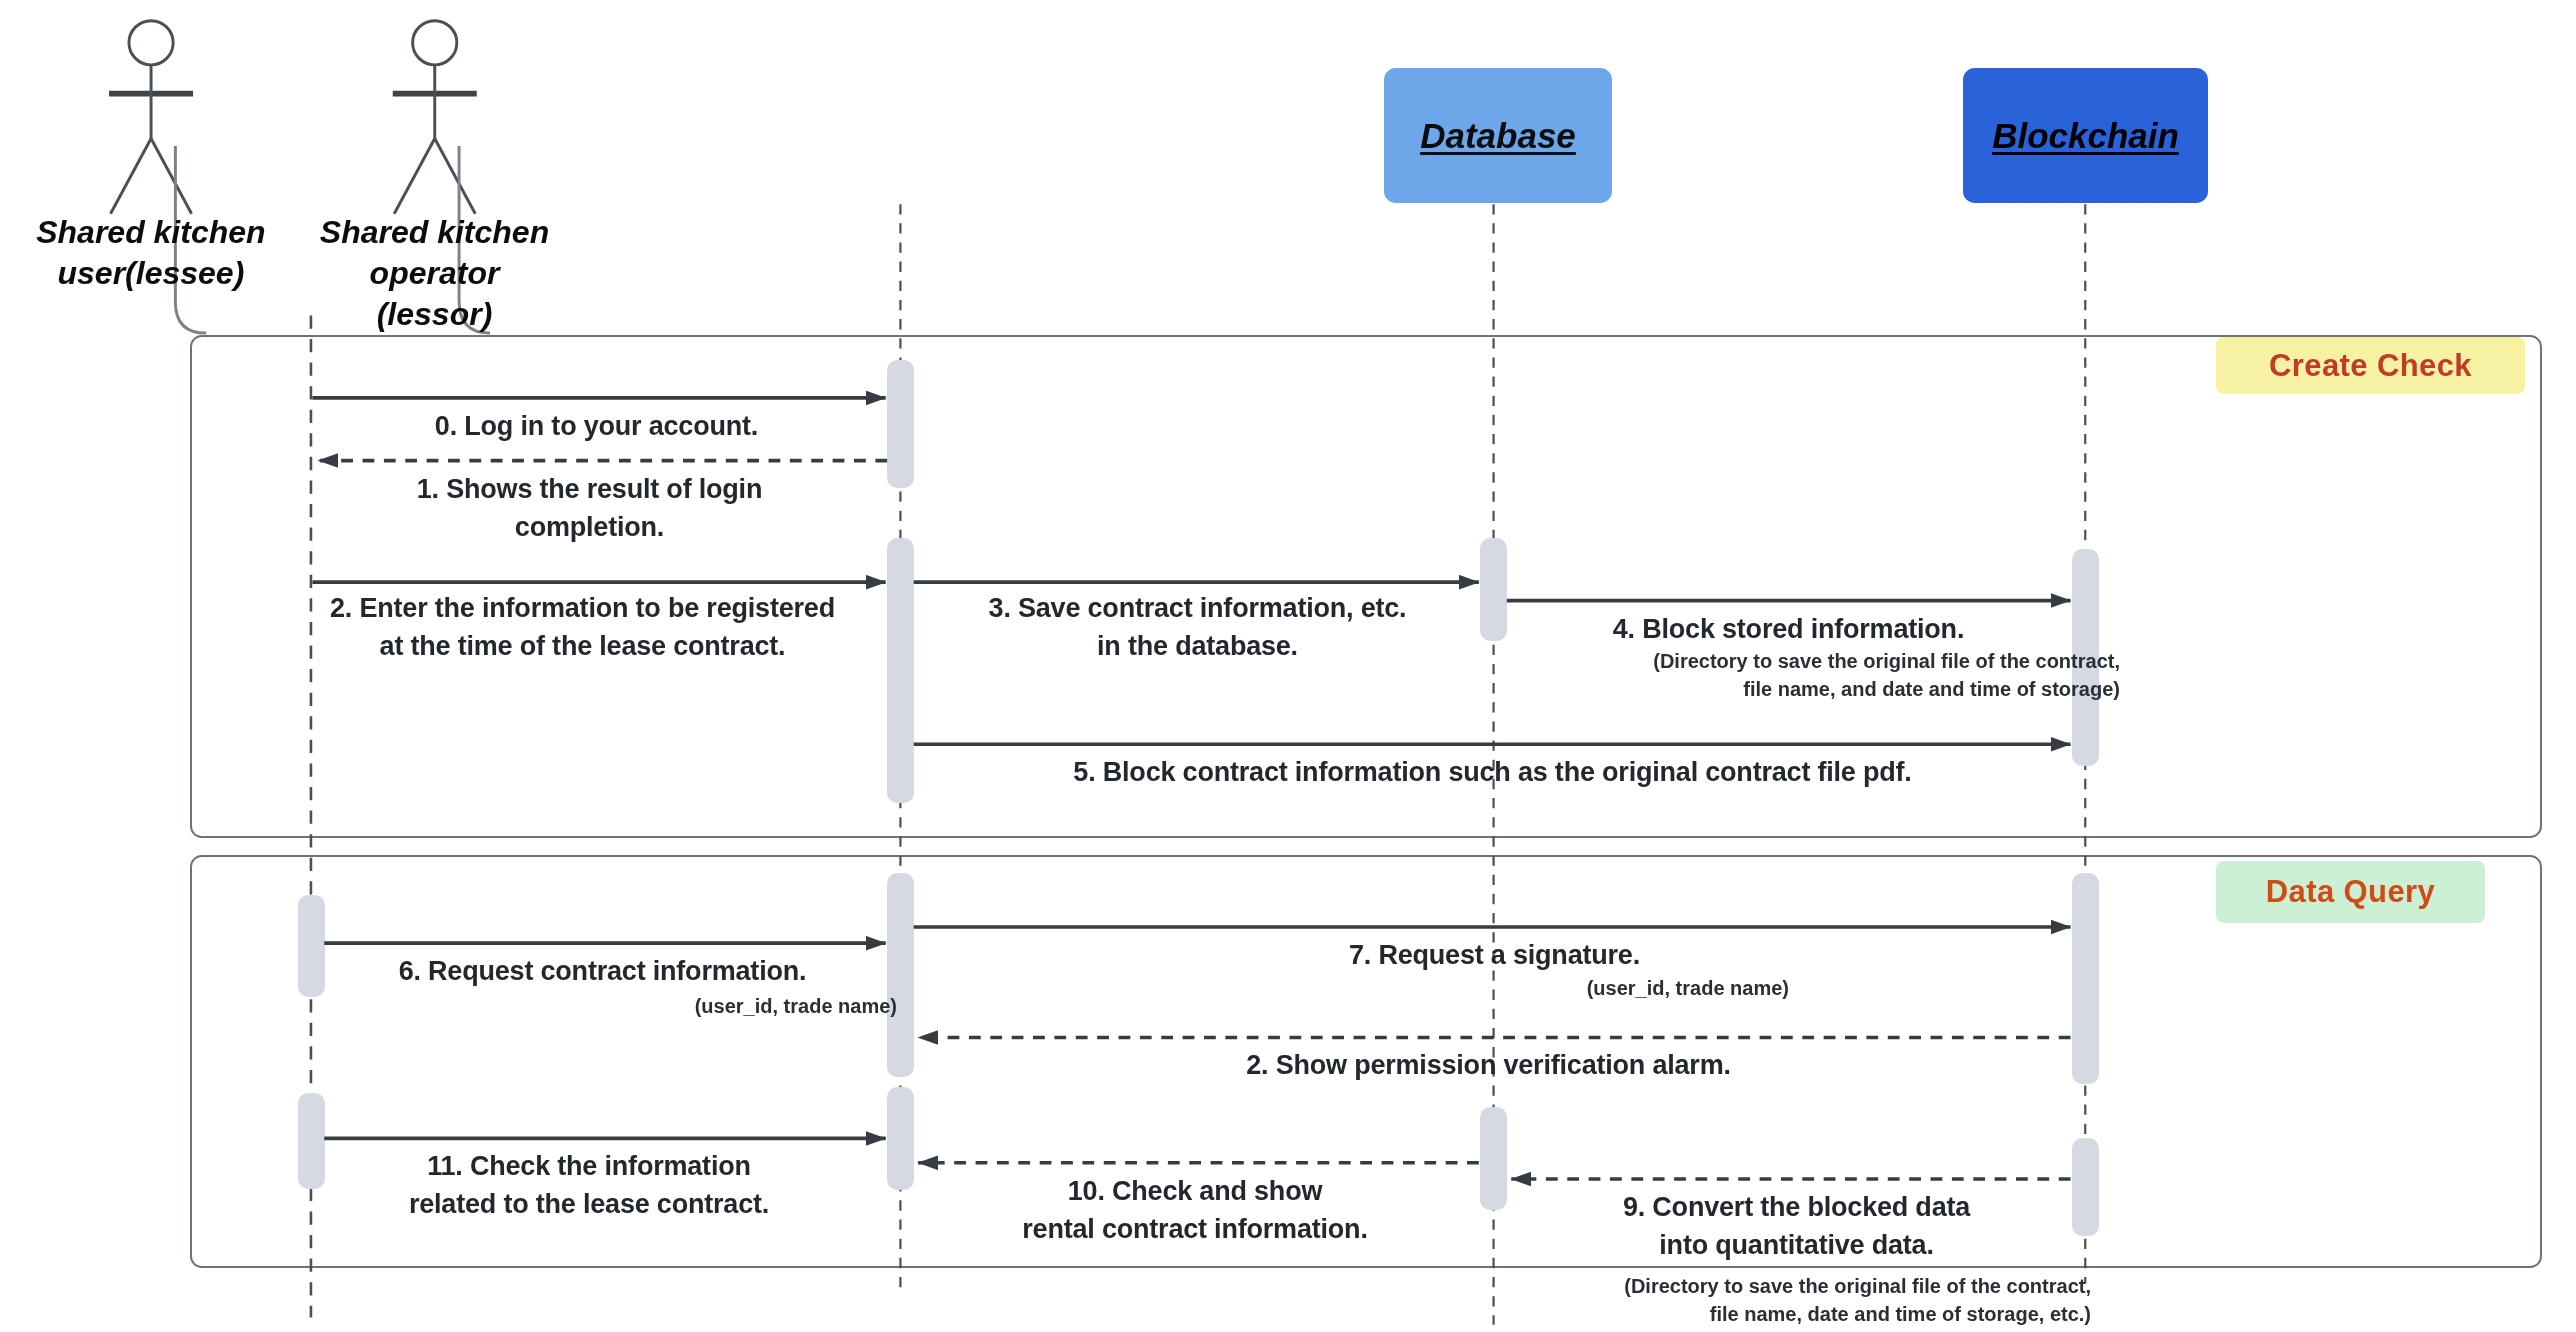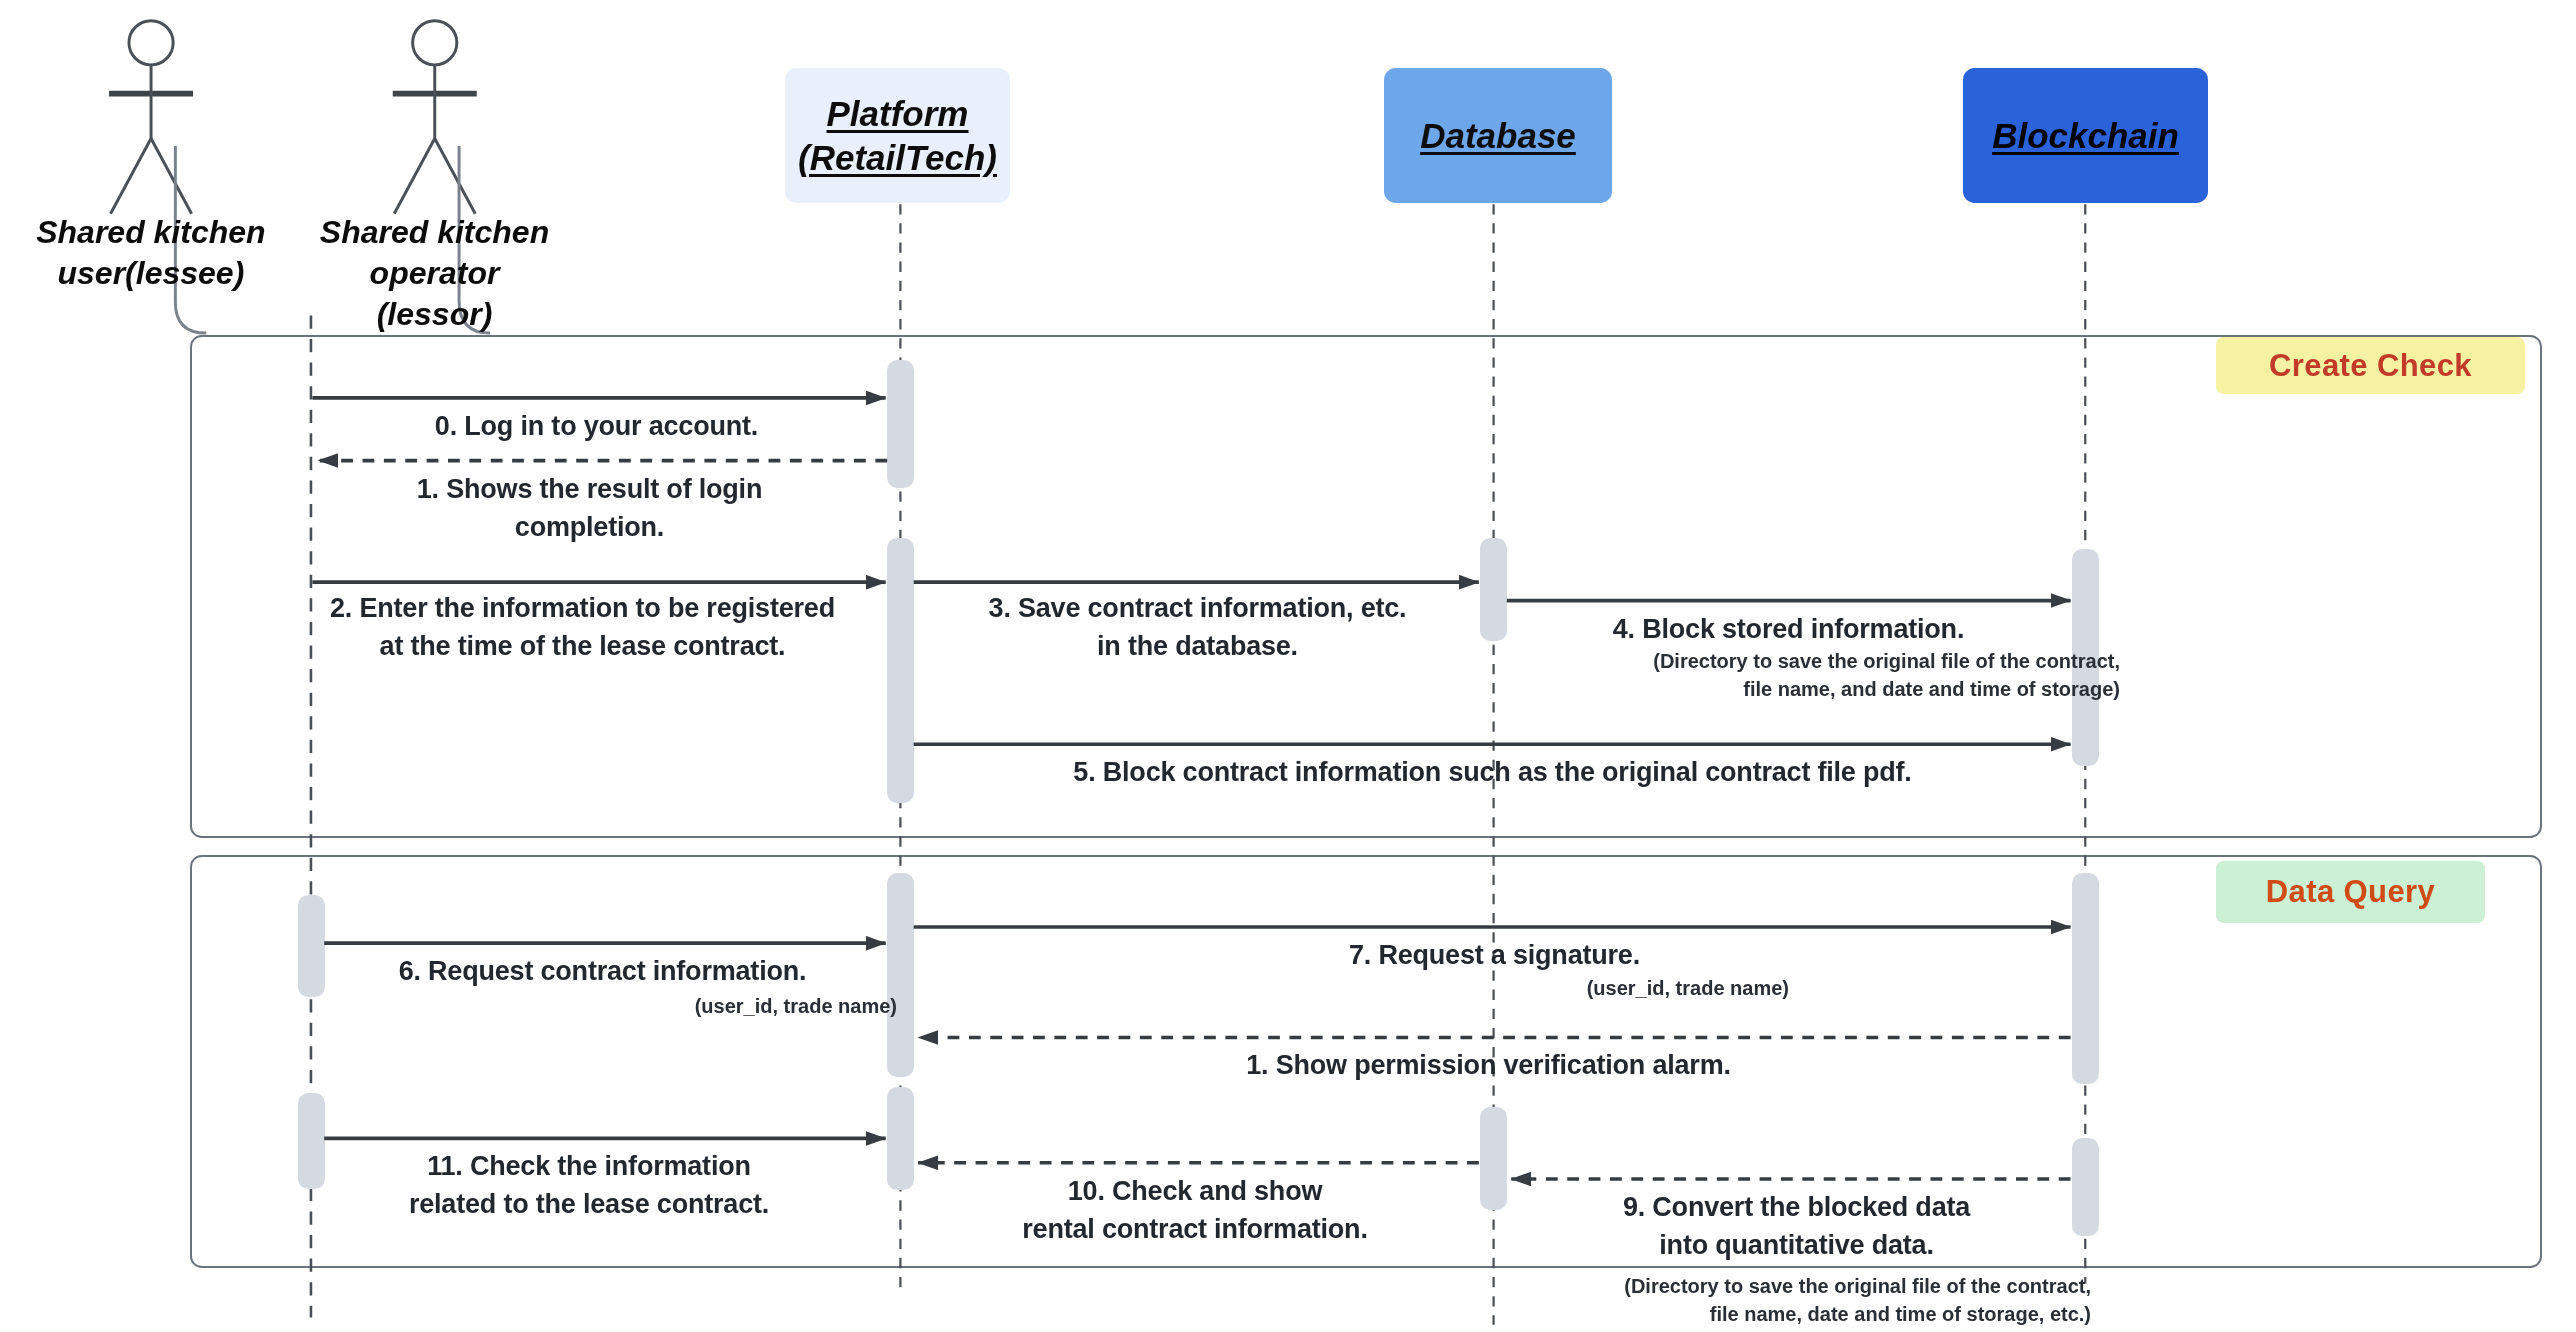--- a/index.html
+++ b/index.html
@@ -104,24 +104,20 @@
     <line x1="2045" y1="815" x2="2810" y2="815" stroke="#363c42" stroke-width="5" marker-end="url(#ah)"></line>
     <line x1="1240" y1="1010" x2="2810" y2="1010" stroke="#363c42" stroke-width="5" marker-end="url(#ah)"></line>
     <line x1="440" y1="1280" x2="1202" y2="1280" stroke="#363c42" stroke-width="5" marker-end="url(#ah)"></line>
     <line x1="1240" y1="1258" x2="2810" y2="1258" stroke="#363c42" stroke-width="5" marker-end="url(#ah)"></line>
     <line x1="2810" y1="1408" x2="1246" y2="1408" stroke="#363c42" stroke-width="5" stroke-dasharray="16 13" marker-end="url(#ah)"></line>
     <line x1="2810" y1="1600" x2="2051" y2="1600" stroke="#363c42" stroke-width="5" stroke-dasharray="16 13" marker-end="url(#ah)"></line>
     <line x1="2007" y1="1578" x2="1246" y2="1578" stroke="#363c42" stroke-width="5" stroke-dasharray="16 13" marker-end="url(#ah)"></line>
     <line x1="440" y1="1545" x2="1202" y2="1545" stroke="#363c42" stroke-width="5" marker-end="url(#ah)"></line>
   </svg>
 
-  <div class="pbox" style="left:785px;top:68px;width:225px;height:135px;background:#e9f0fc;">
-    <span>Platform</span>
-    <span>(RetailTech)</span>
-  </div>
   <div class="pbox" style="left:1384px;top:68px;width:228px;height:135px;background:#6ea7e9;">
     <span>Database</span>
   </div>
   <div class="pbox white" style="left:1963px;top:68px;width:245px;height:135px;background:#2a63d9;">
     <span>Blockchain</span>
   </div>
 
   <div class="chip chip-create" style="left:2216px;top:337px;width:309px;height:57px;">
     <span>Create Check</span>
   </div>
@@ -170,21 +166,21 @@
   <div class="note" style="left:308px;top:992px;width:589px;">
     <span>(user_id, trade name)</span>
   </div>
   <div class="msg" style="left:1200px;top:936px;width:589px;">
     <span>7. Request a signature.</span>
   </div>
   <div class="note" style="left:1200px;top:974px;width:589px;">
     <span>(user_id, trade name)</span>
   </div>
   <div class="msg" style="left:1120px;top:1046px;width:737px;">
-    <span>1. Show permission verification alarm.</span>
+    <span>2. Show permission verification alarm.</span>
   </div>
   <div class="msg" style="left:1502px;top:1188px;width:589px;">
     <span>9. Convert the blocked data</span>
     <span>into quantitative data.</span>
   </div>
   <div class="note" style="left:1502px;top:1272px;width:589px;">
     <span>(Directory to save the original file of the contract,</span>
     <span>file name, date and time of storage, etc.)</span>
   </div>
   <div class="msg" style="left:937px;top:1172px;width:516px;">

